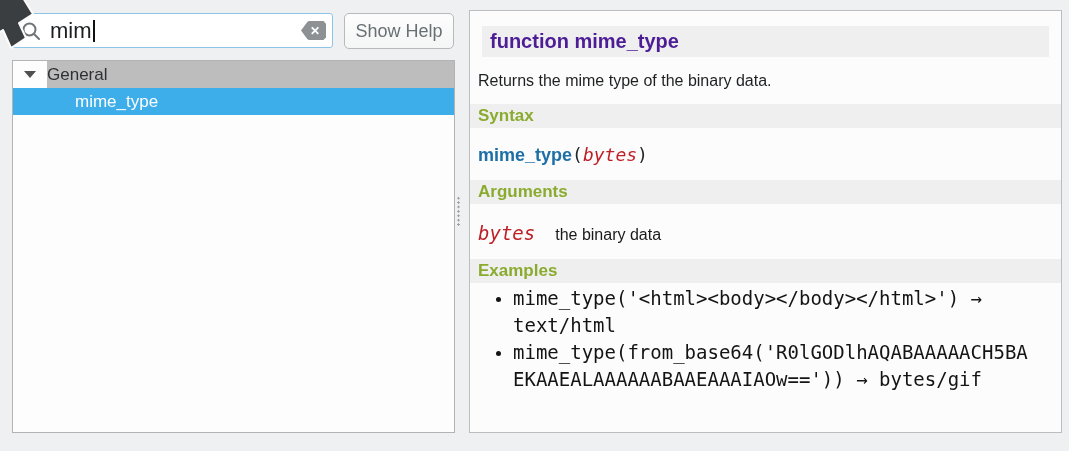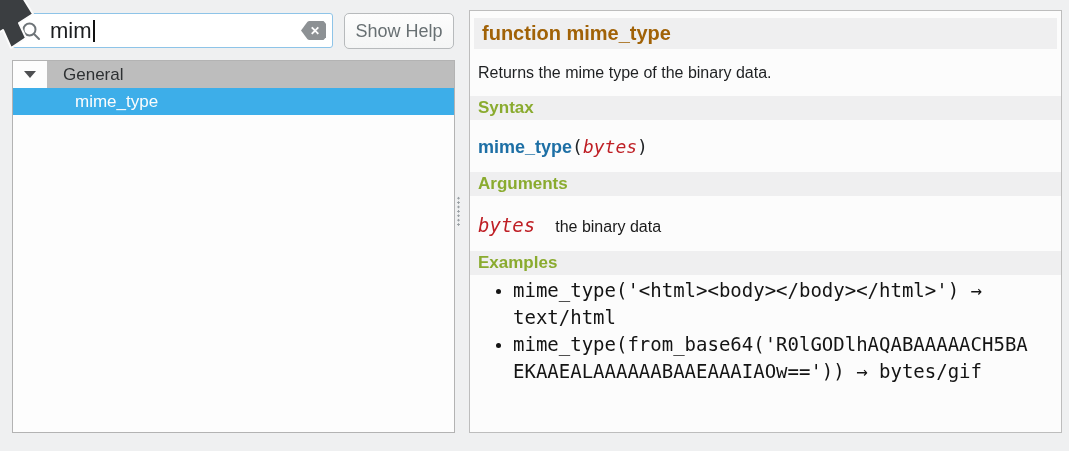--- a/index.html
+++ b/index.html
@@ -33,39 +33,39 @@
   }
   
   .tree{
     position:absolute;left:12px;top:60px;width:443px;height:373px;
     box-sizing:border-box;background:#fdfdfd;border:1px solid #b3b3b3;
     overflow:hidden;
   }
   .tree-group{height:27px;display:flex;align-items:stretch;background:#bdbdbd;}
   .branch-cell{width:34px;background:#fdfdfd;display:flex;align-items:center;justify-content:center;}
   .tri-down{width:0;height:0;border-left:6px solid transparent;border-right:6px solid transparent;border-top:7px solid #4d4f51;}
-  .tree-group-label{font-size:17px;line-height:27px;color:#2e3133;padding-left:16px;}
+  .tree-group-label{font-size:17px;line-height:27px;color:#2e3133;padding-left:0;}
   .tree-item-selected{
     height:27px;background:#3daee9;color:#fcfcfc;font-size:17px;line-height:27px;
     padding-left:62px;cursor:pointer;
   }
   
   .splitter{
     position:absolute;left:457px;top:196px;width:3px;height:30px;
     background-image:radial-gradient(circle,#9aa0a4 1px,transparent 1.2px);
     background-size:3px 4.4px;background-repeat:repeat-y;cursor:col-resize;
   }
   
   .doc{
     position:absolute;left:469px;top:10px;width:593px;height:423px;
     box-sizing:border-box;background:#fcfcfc;border:1px solid #bdbdbd;
     padding-top:3px;overflow:hidden;
   }
   .doc-title{
-    margin:4px;background:#efeff0;color:#a16207;font-size:20px;font-weight:bold;
+    margin:12px;background:#efeff0;color:#4c1d95;font-size:20px;font-weight:bold;
     line-height:27px;padding:2px 8px;
   }
   .doc-desc{margin:13px 8px 0;font-size:16px;line-height:21px;color:#1e2022;}
   .sec-head{
     margin:13px 0 0;background:#efeff0;color:#8aab2f;font-size:17px;
     font-weight:bold;line-height:22px;padding:1px 8px;
   }
   .syntax-line{margin:15px 8px 12px;font-size:18px;line-height:24px;}
   .fn-name{color:#1d6fa5;font-weight:bold;}
   .paren{font-family:"DejaVu Sans Mono",monospace;color:#232629;}

